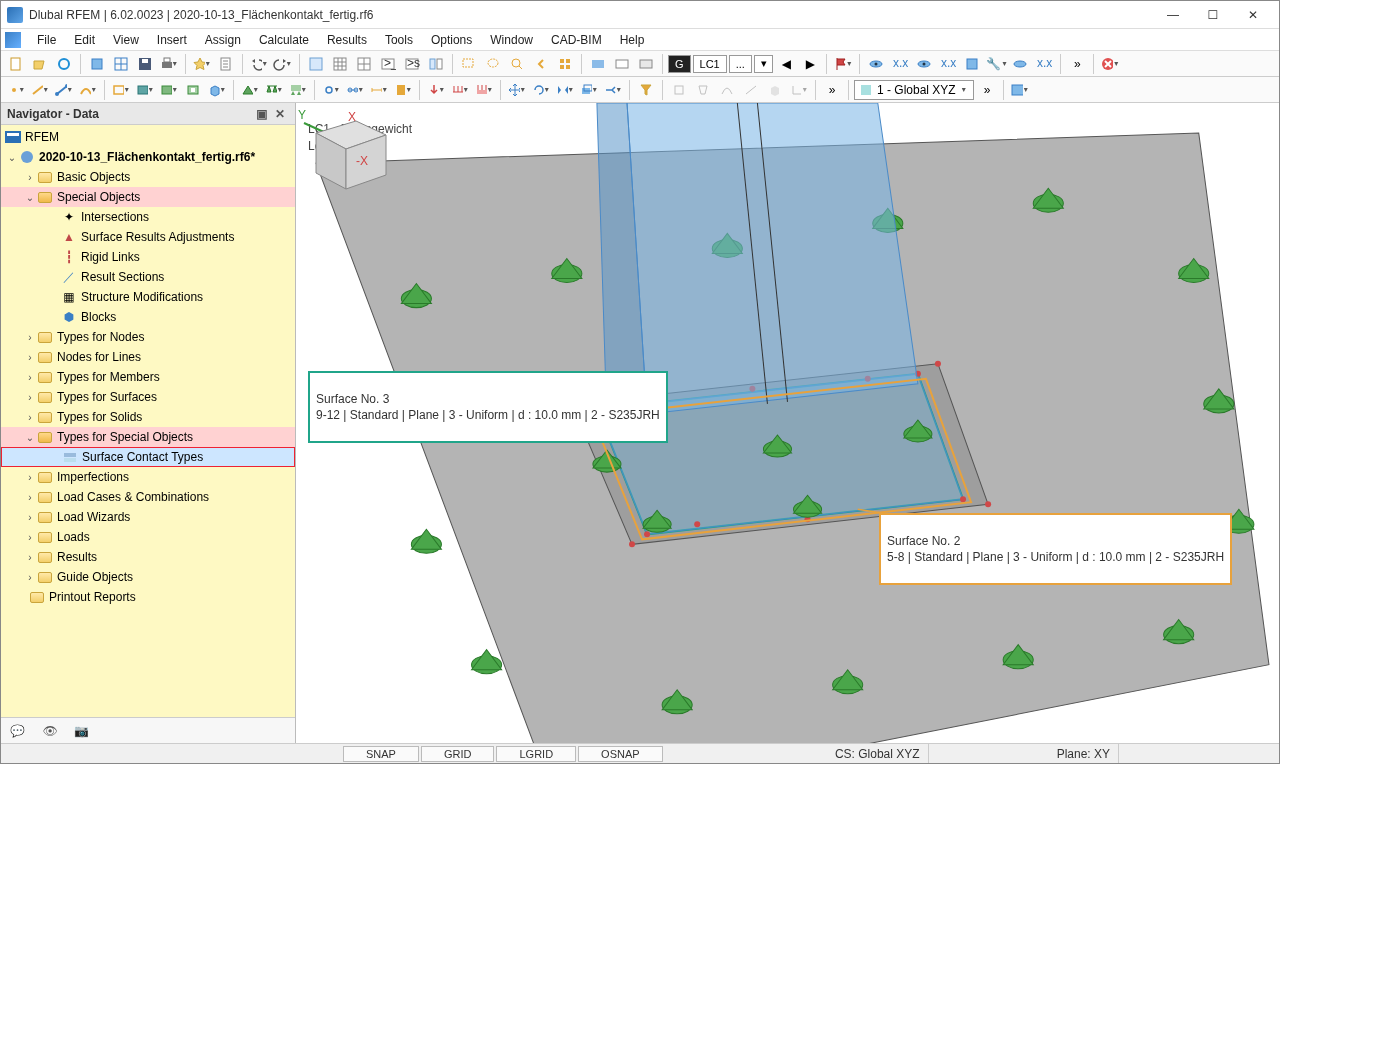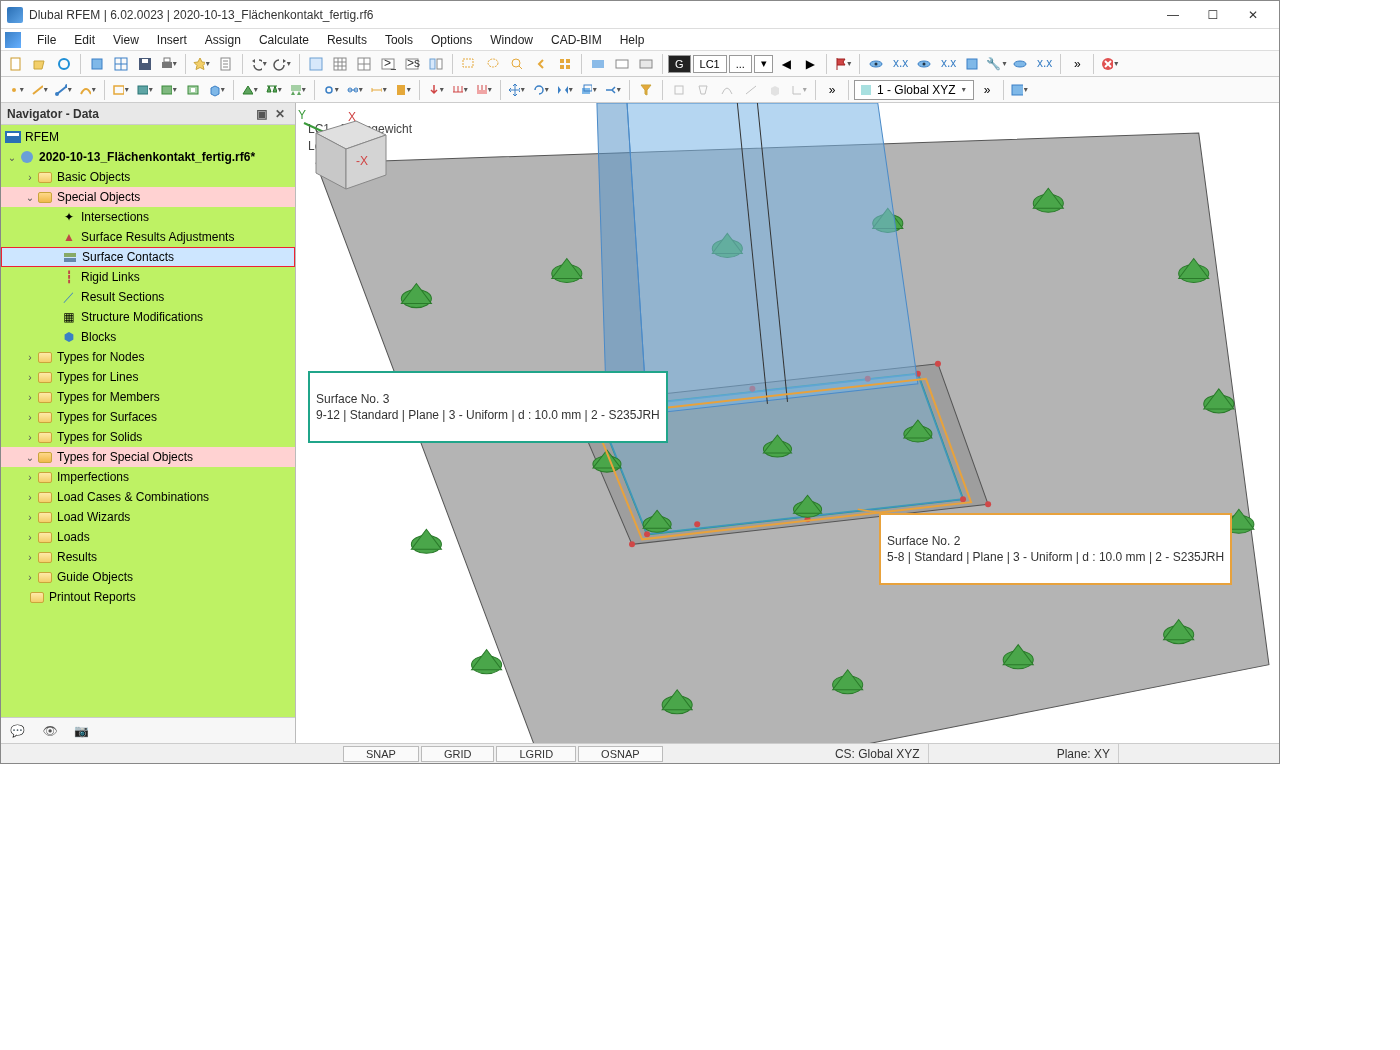--- a/index.html
+++ b/index.html
@@ -16,21 +16,21 @@
 .toolbar { height: 26px; display: flex; align-items: center; background: #fafafa; border-bottom: 1px solid #ccc; padding: 0 4px; gap: 2px; }
 .tb-btn { width: 22px; height: 22px; display: flex; align-items: center; justify-content: center; border: 1px solid transparent; border-radius: 2px; position: relative; }
 .tb-sep { width: 1px; height: 20px; background: #ccc; margin: 0 3px; }
 .tb-ico { width: 16px; height: 16px; display: block; }
 .tb-dd { width: 8px; font-size: 8px; color: #555; margin-left: 1px; }
 .lc-box { height: 18px; padding: 0 6px; border: 1px solid #999; background: #222; color: #fff; font-size: 11px; display: flex; align-items: center; }
 .lc-field { height: 18px; padding: 0 6px; border: 1px solid #999; background: #fff; font-size: 11px; display: flex; align-items: center; min-width: 30px; }
 .combo { height: 20px; border: 1px solid #999; background: #fff; display: flex; align-items: center; padding: 0 4px; font-size: 11px; }
 .combo .arr { font-size: 8px; margin-left: 6px; color: #555; }
 .body-row { flex: 1; display: flex; min-height: 0; }
-.navigator { width: 295px; background: #bef264; border-right: 1px solid #bbb; display: flex; flex-direction: column; }
+.navigator { width: 295px; background: #fef9c3; border-right: 1px solid #bbb; display: flex; flex-direction: column; }
 .nav-head { height: 22px; background: #e8e8e8; border-bottom: 1px solid #ccc; display: flex; align-items: center; padding: 0 6px; font-weight: 600; color: #333; }
 .nav-head .spacer { flex: 1; }
 .nav-head .nh-btn { width: 18px; height: 18px; display: flex; align-items: center; justify-content: center; color: #555; }
 .nav-tree { flex: 1; overflow: auto; padding: 2px 0; }
 .tree-row { display: flex; align-items: center; height: 20px; padding-right: 6px; white-space: nowrap; }
 .tw { width: 14px; display: flex; justify-content: center; color: #555; font-size: 10px; }
 .ti { width: 16px; height: 16px; margin-right: 4px; display: inline-flex; align-items: center; justify-content: center; }
 .folder { background: linear-gradient(#ffe9a8,#f3cf6a); border: 1px solid #caa53b; border-radius: 2px; width: 14px; height: 11px; }
 .folder.open { background: linear-gradient(#ffd88a,#f0b94a); }
 .hl-pink { background: #ffd2d2; }
@@ -557,29 +557,20 @@
             <span>Special Objects</span>
           </div>
         <div class="tree-row" style="padding-left:60px">
             <span class="ti">✦</span>
             <span>Intersections</span>
           </div>
         <div class="tree-row" style="padding-left:60px">
             <span class="ti" style="color:#c04848">▲</span>
             <span>Surface Results Adjustments</span>
           </div>
-        <div class="tree-row hl-sel" style="padding-left:60px">
-            <span class="ti">
-              <svg width="14" height="14">
-                <rect x="1" y="3" width="12" height="4" fill="#8a6"></rect>
-                <rect x="1" y="8" width="12" height="4" fill="#68a"></rect>
-              </svg>
-            </span>
-            <span>Surface Contacts</span>
-          </div>
         <div class="tree-row" style="padding-left:60px">
             <span class="ti" style="color:#c04848">┇</span>
             <span>Rigid Links</span>
           </div>
         <div class="tree-row" style="padding-left:60px">
             <span class="ti" style="color:#3a7fc5">／</span>
             <span>Result Sections</span>
           </div>
         <div class="tree-row" style="padding-left:60px">
             <span class="ti">▦</span>
@@ -595,21 +586,21 @@
             <span class="ti">
               <span class="folder"></span>
             </span>
             <span>Types for Nodes</span>
           </div>
         <div class="tree-row" style="padding-left:22px">
             <span class="tw">›</span>
             <span class="ti">
               <span class="folder"></span>
             </span>
-            <span>Types for Lines</span>
+            <span>Nodes for Lines</span>
           </div>
         <div class="tree-row" style="padding-left:22px">
             <span class="tw">›</span>
             <span class="ti">
               <span class="folder"></span>
             </span>
             <span>Types for Members</span>
           </div>
         <div class="tree-row" style="padding-left:22px">
             <span class="tw">›</span>
@@ -625,20 +616,29 @@
             </span>
             <span>Types for Solids</span>
           </div>
 
         <div class="tree-row hl-pink" style="padding-left:22px">
             <span class="tw">⌄</span>
             <span class="ti">
               <span class="folder open"></span>
             </span>
             <span>Types for Special Objects</span>
+          </div>
+        <div class="tree-row hl-sel" style="padding-left:60px">
+            <span class="ti">
+              <svg width="14" height="14">
+                <rect x="1" y="3" width="12" height="4" fill="#9bd"></rect>
+                <rect x="1" y="8" width="12" height="4" fill="#bde"></rect>
+              </svg>
+            </span>
+            <span>Surface Contact Types</span>
           </div>
 
         <div class="tree-row" style="padding-left:22px">
             <span class="tw">›</span>
             <span class="ti">
               <span class="folder"></span>
             </span>
             <span>Imperfections</span>
           </div>
         <div class="tree-row" style="padding-left:22px">

